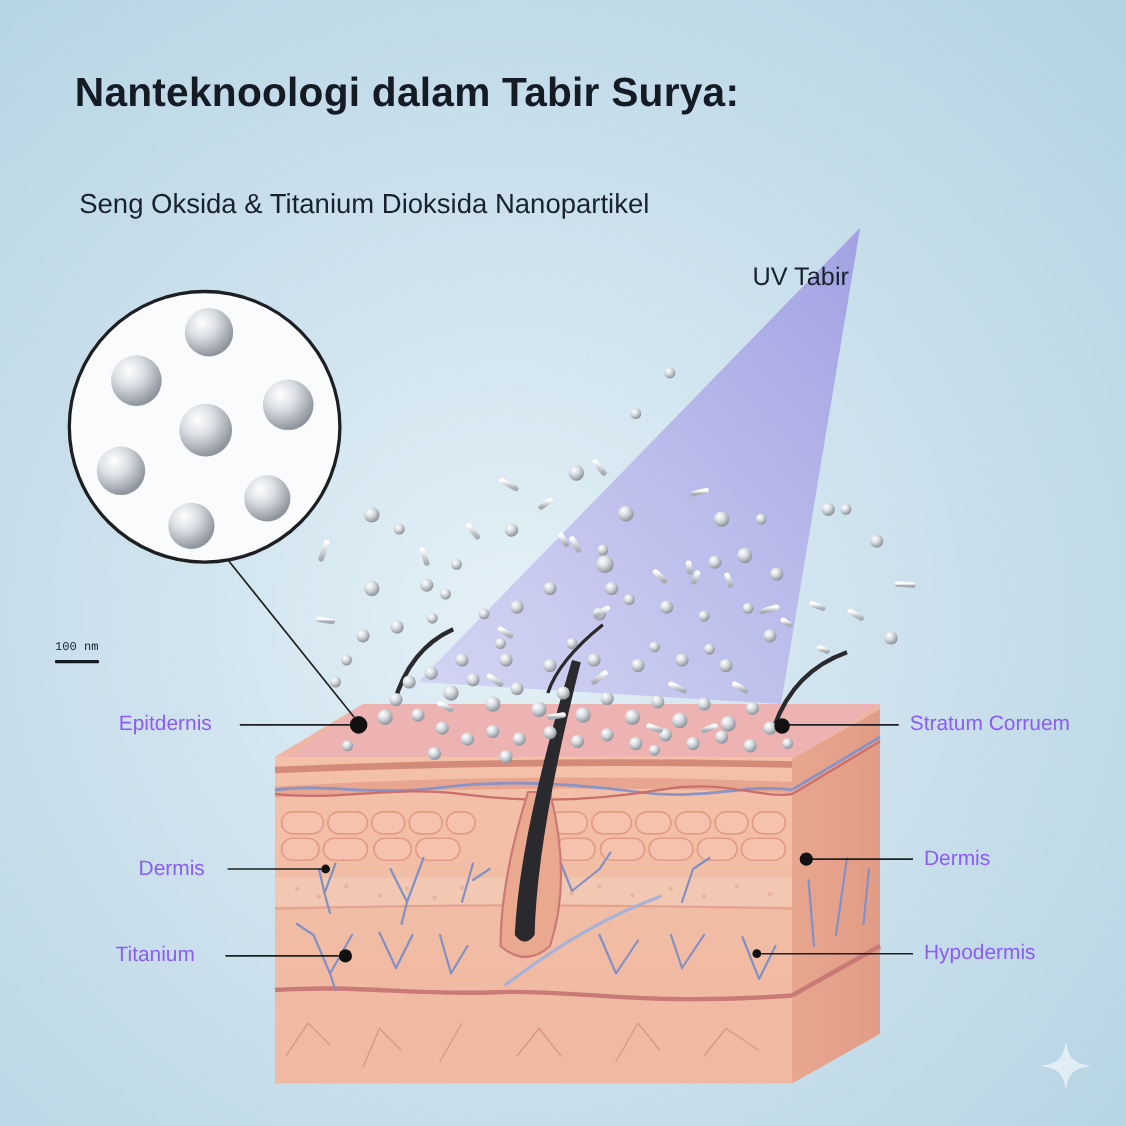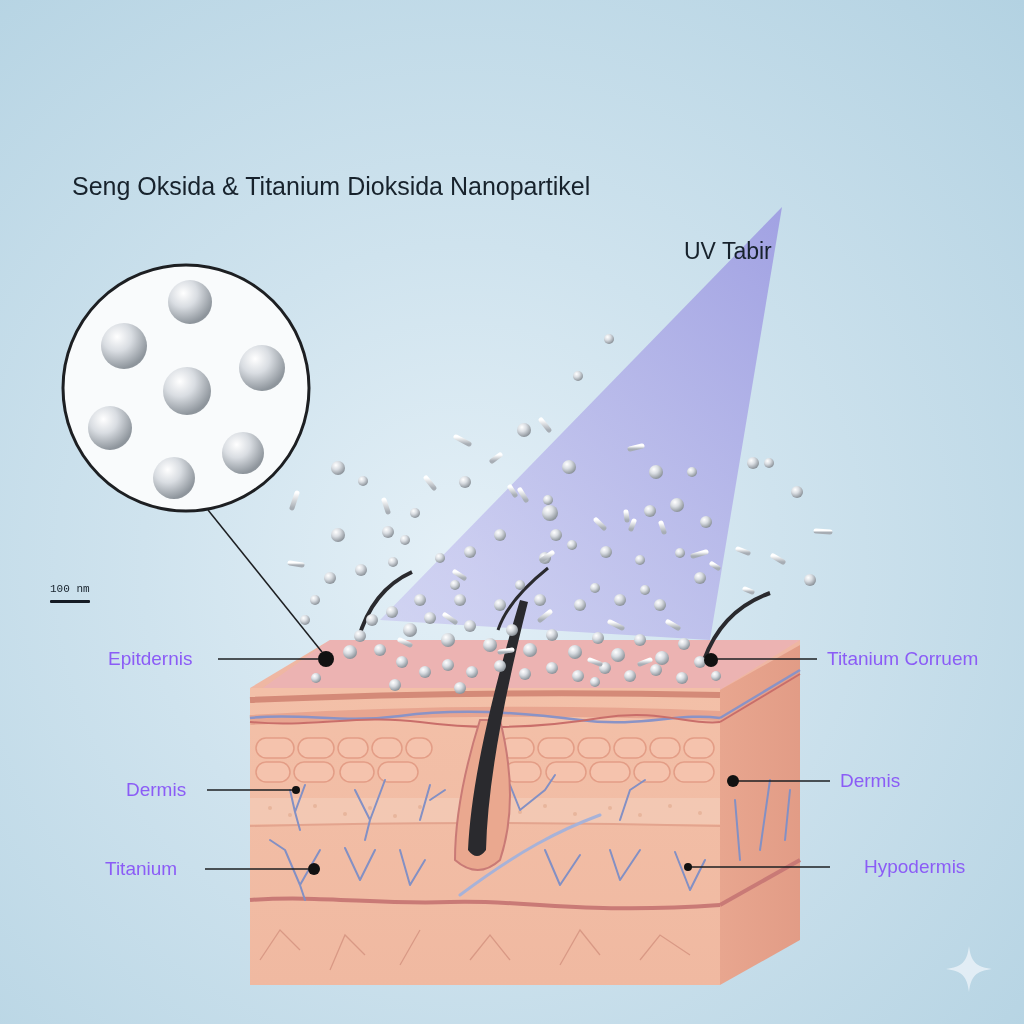--- a/index.html
+++ b/index.html
@@ -25,21 +25,21 @@
   .scale { position:absolute; left:50px; top:583px;font-family:Liberation Mono, monospace; }
   .scale-text { font-size:11px; color:#17222c; }
   .scale-bar { width:40px; height:3px; background:#141b24; margin-top:5px; border-radius:1px; }
   svg.art { position:absolute; left:0; top:0; }
   .sparkle { position:absolute; left:944px; top:944px; width:50px; height:50px; }
 </style>
 </head>
 <body>
 
 <h1 class="title">
-  <br>
+  <span>Nanteknoologi dalam Tabir Surya:</span><br>
 </h1>
 <p class="subtitle">Seng Oksida &amp; Titanium Dioksida Nanopartikel</p>
 
 <svg class="art" width="1024" height="1024" viewBox="0 0 1024 1024">
   <defs>
     <radialGradient id="sphere" cx="35%" cy="30%" r="70%">
       <stop offset="0%" stop-color="#ffffff"></stop>
       <stop offset="45%" stop-color="#d9dde2"></stop>
       <stop offset="100%" stop-color="#8e959c"></stop>
     </radialGradient>
@@ -305,19 +305,19 @@
 <div class="uv-label">UV Tabir</div>
 
 <div class="scale">
   <div class="scale-text">100 nm</div>
   <div class="scale-bar"></div>
 </div>
 
 <div class="label" style="left:108px; top:648px;">Epitdernis</div>
 <div class="label" style="left:126px; top:779px;">Dermis</div>
 <div class="label" style="left:105px; top:858px;">Titanium</div>
-<div class="label" style="left:827px; top:648px;">Titanium Corruem</div>
+<div class="label" style="left:827px; top:648px;">Stratum Corruem</div>
 <div class="label" style="left:840px; top:770px;">Dermis</div>
-<div class="label" style="left:864px; top:856px;text-align:right;">Hypodermis</div>
+<div class="label" style="left:840px; top:856px;text-align:right;">Hypodermis</div>
 
 <svg class="sparkle" viewBox="0 0 50 50">
   <path d="M25,2 C27,18 32,23 48,25 C32,27 27,32 25,48 C23,32 18,27 2,25 C18,23 23,18 25,2 Z" fill="#e6f0f6" opacity="0.9"></path>
 </svg>
 
 </body></html>

